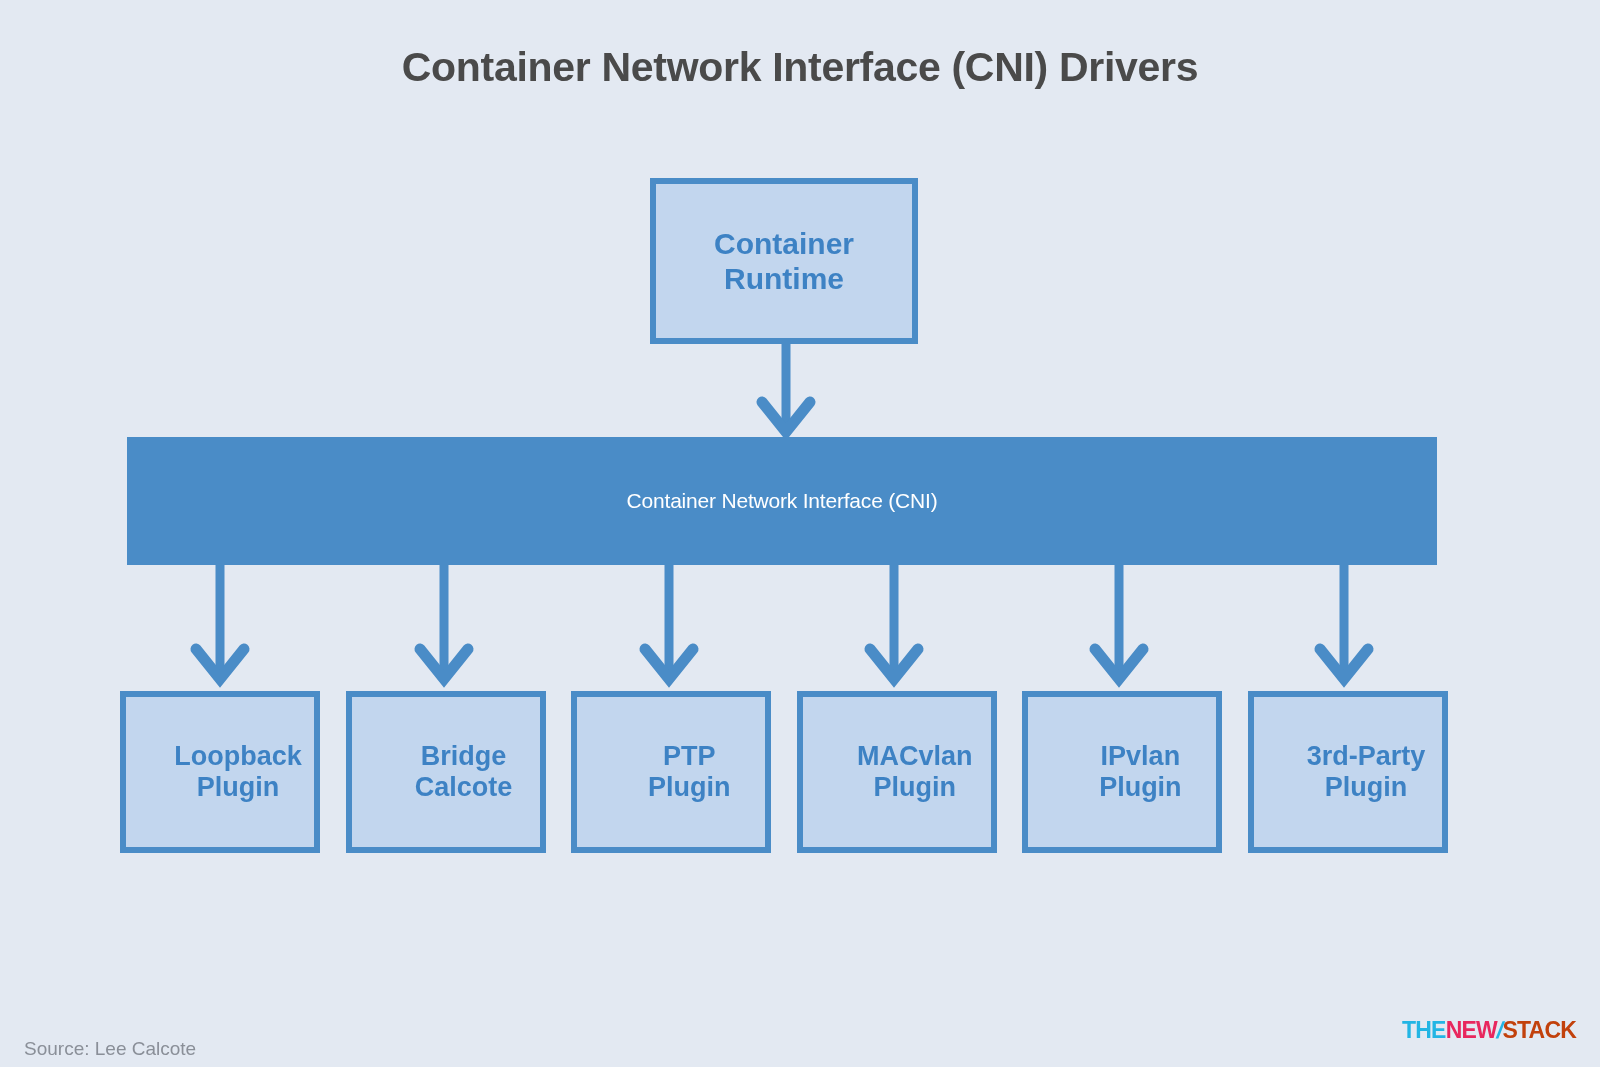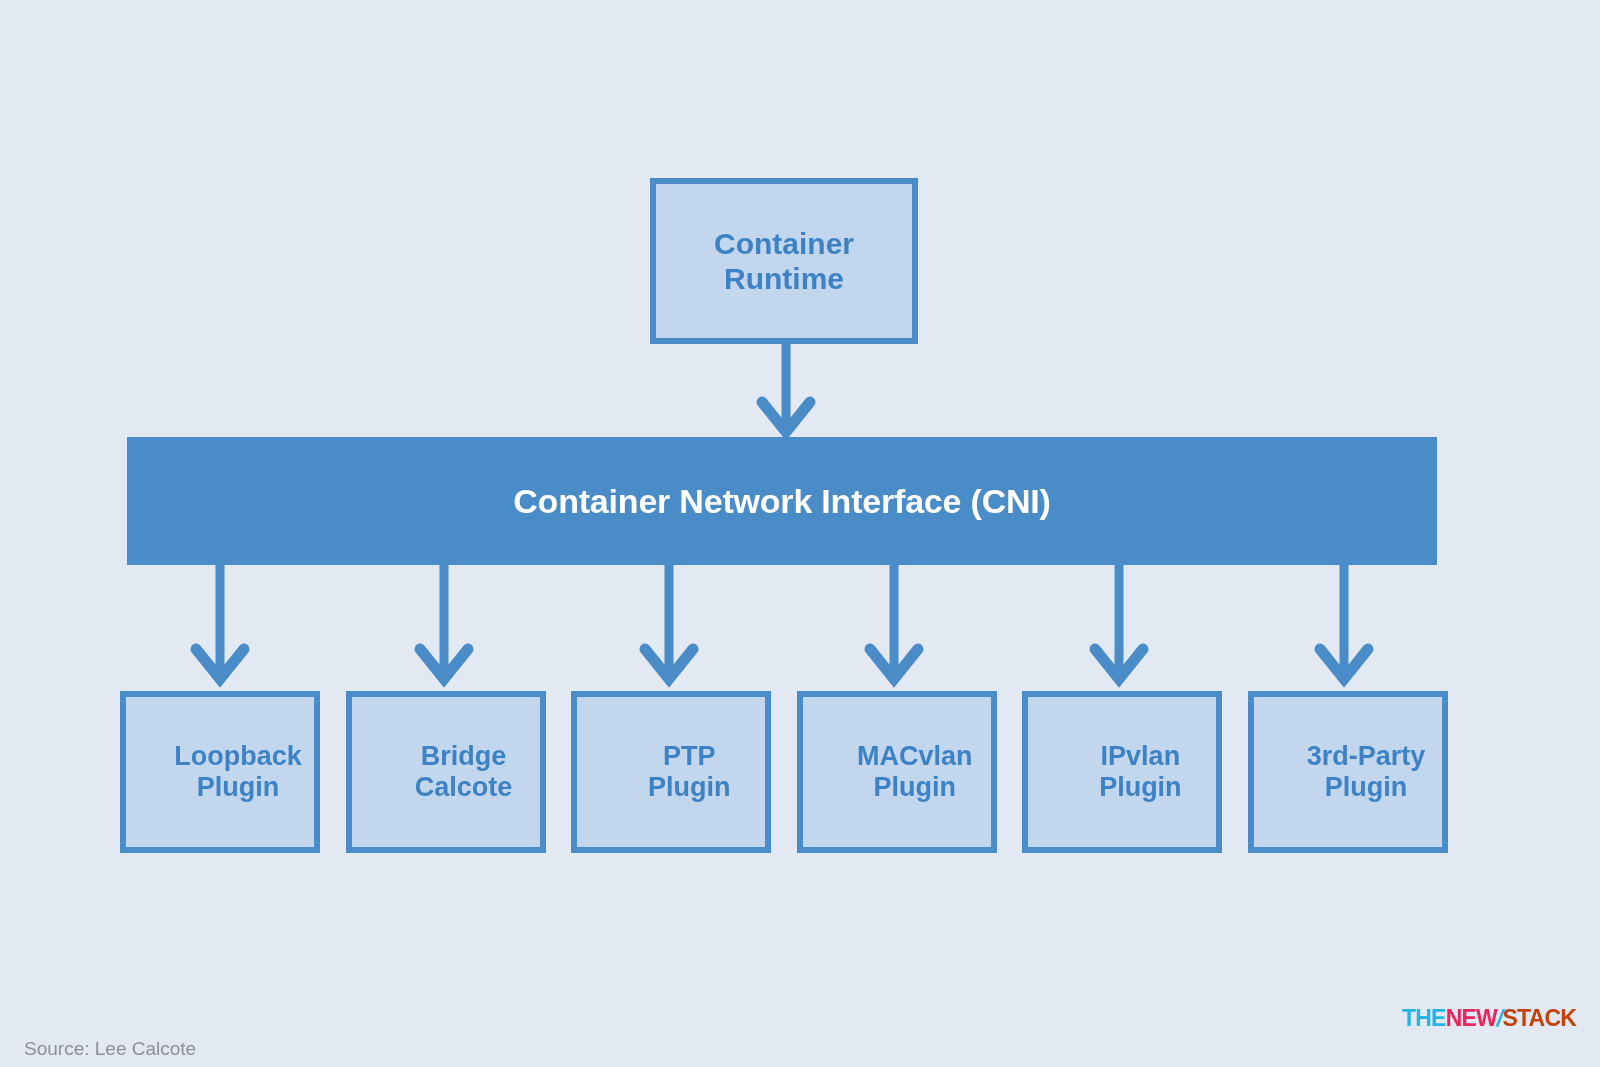--- a/index.html
+++ b/index.html
@@ -66,22 +66,22 @@
     top: 437px;
     width: 1310px;
     height: 128px;
     background: #4a8cc7;
     display: flex;
     align-items: center;
     justify-content: center;
   }
   .cni-label {
     color: #ffffff;
-    font-size: 34px;
-    font-weight: bold;
+    font-size: 21px;
+    font-weight: normal;
     letter-spacing: -0.2px;
     white-space: nowrap;
   }
 
   
   .arrow {
     position: absolute;
     overflow: visible;
   }
 
@@ -120,38 +120,39 @@
     position: absolute;
     left: 24px;
     bottom: 7px;
     font-size: 19px;
     color: #8a8f98;
     font-family: "Liberation Sans", sans-serif;
   }
   .tns-logo {
     position: absolute;
     right: 24px;
-    bottom: 35px;
+    bottom: 23px;
     font-size: 23px;
     font-weight: bold;
     letter-spacing: -0.8px;
     font-family: "Liberation Sans", sans-serif;
     display: flex;
     align-items: baseline;
   }
   .tns-the  { color: #23b5e4; }
   .tns-new  { color: #e8275e; }
   .tns-slash{ color: #23b5e4; transform: skewX(-12deg); display:inline-block; }
   .tns-stack{ color: #c2410c; }
 </style>
 </head>
 <body>
 
 <div id="diagram-root">
 
+  <div class="page-title">Container Network Interface (CNI) Drivers</div>
 
   <div class="runtime-box">
     <div class="runtime-label">Container
 Runtime</div>
   </div>
 
   <svg class="arrow" style="left:756px; top:344px;" width="60" height="96" viewBox="0 0 60 96">
     <line x1="30" y1="0" x2="30" y2="86" stroke="#4a8cc7" stroke-width="9"></line>
     <polyline points="6,58 30,88 54,58" fill="none" stroke="#4a8cc7" stroke-width="11" stroke-linecap="round" stroke-linejoin="miter"></polyline>
   </svg>

